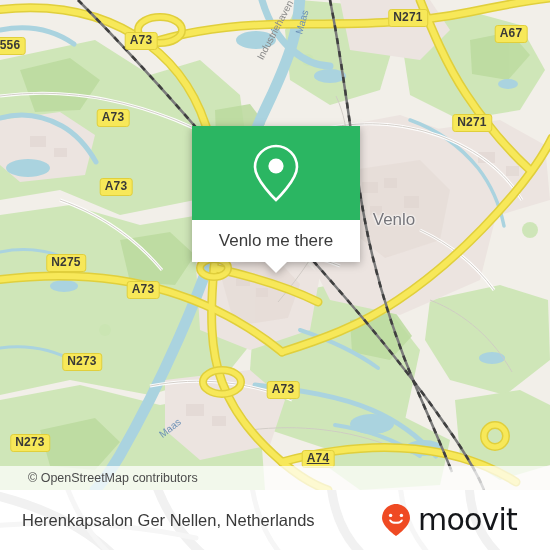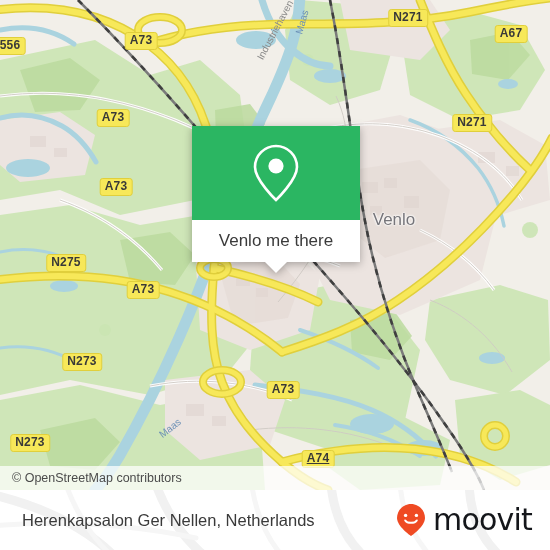--- a/index.html
+++ b/index.html
@@ -127,21 +127,21 @@
     width: 550px;
     height: 24px;
     background: rgba(255,255,255,0.72);
     display: flex;
     align-items: center;
   }
   #attribution-text {
     color: #4b4b4b;
     font-size: 12.5px;
     font-family: "Liberation Sans", sans-serif;
-    padding-left: 12px;
+    padding-left: 28px;
     white-space: nowrap;
   }
 
   
   #footer {
     position: absolute;
     left: 0;
     top: 490px;
     width: 550px;
     height: 60px;
@@ -158,21 +158,21 @@
     left: 22px;
     top: 50%;
     transform: translateY(-50%);
     color: #3a3a3a;
     font-size: 16.5px;
     font-family: "Liberation Sans", sans-serif;
     white-space: nowrap;
   }
   #brand {
     position: absolute;
-    right: 18px;
+    right: 33px;
     top: 50%;
     transform: translateY(-50%);
     display: flex;
     align-items: center;
     gap: 7px;
   }
   #brand-text {
     color: #14161a;
     font-size: 30px;
     font-family: "DejaVu Sans", sans-serif;

